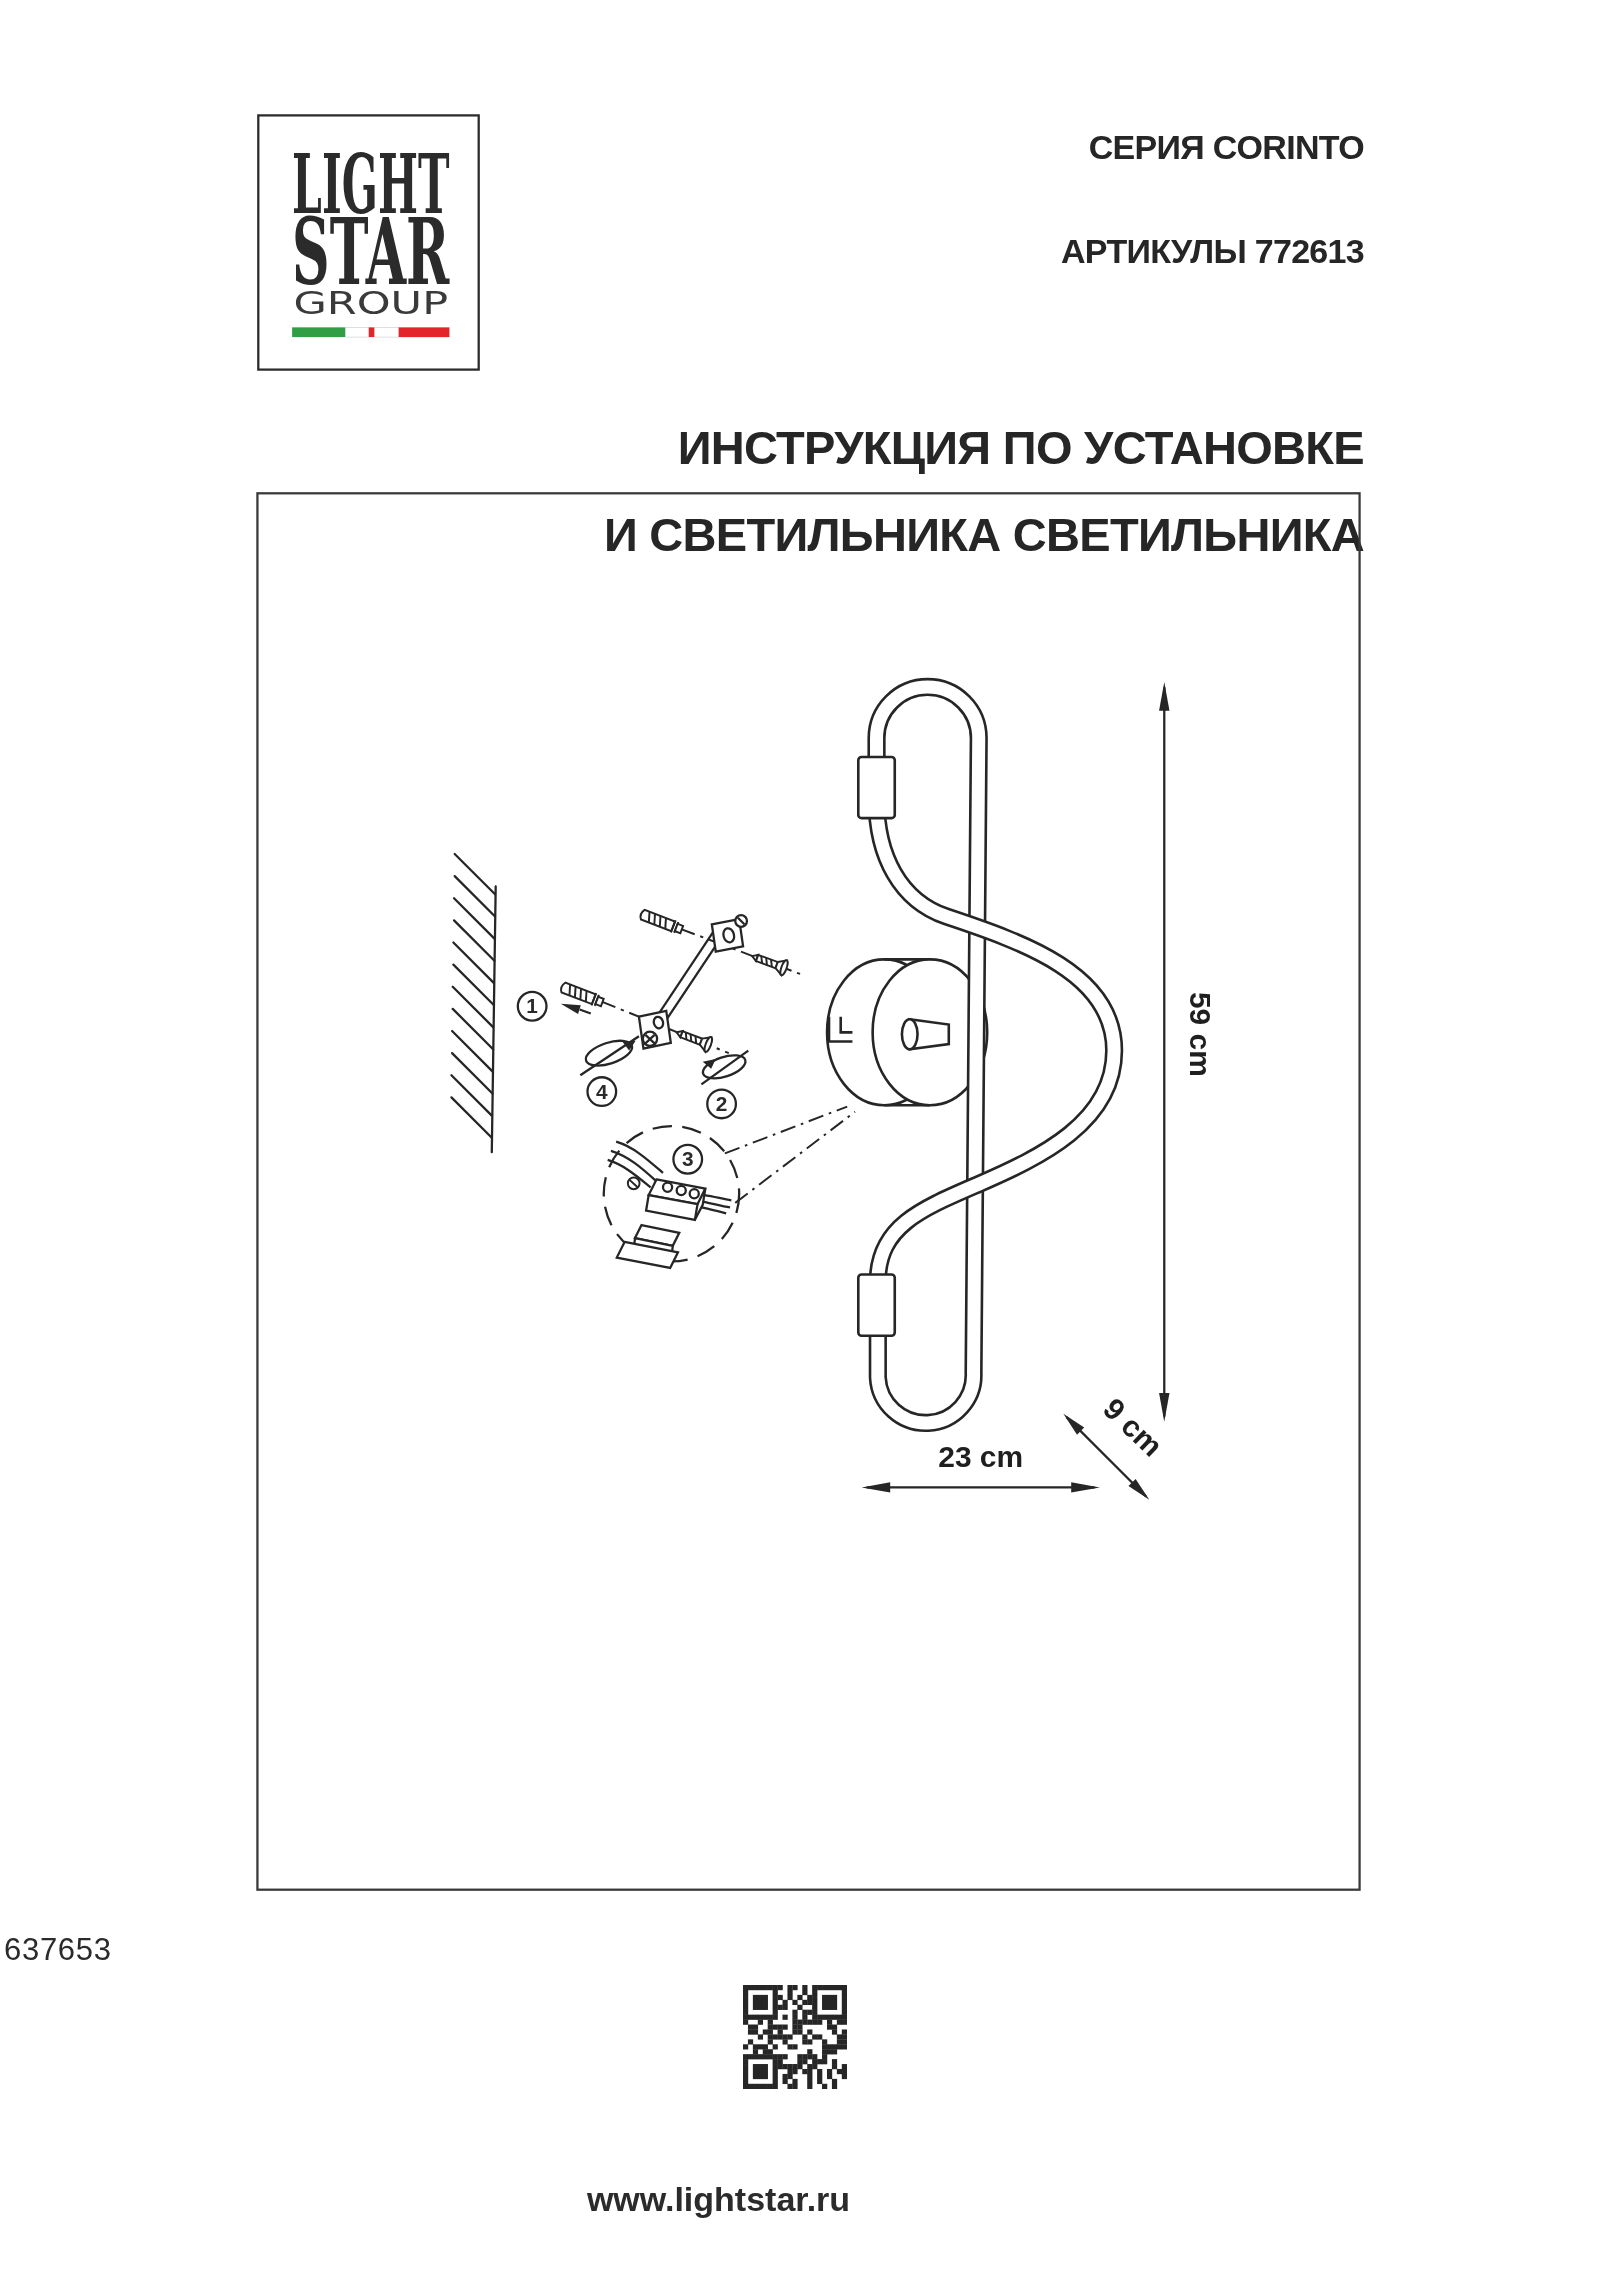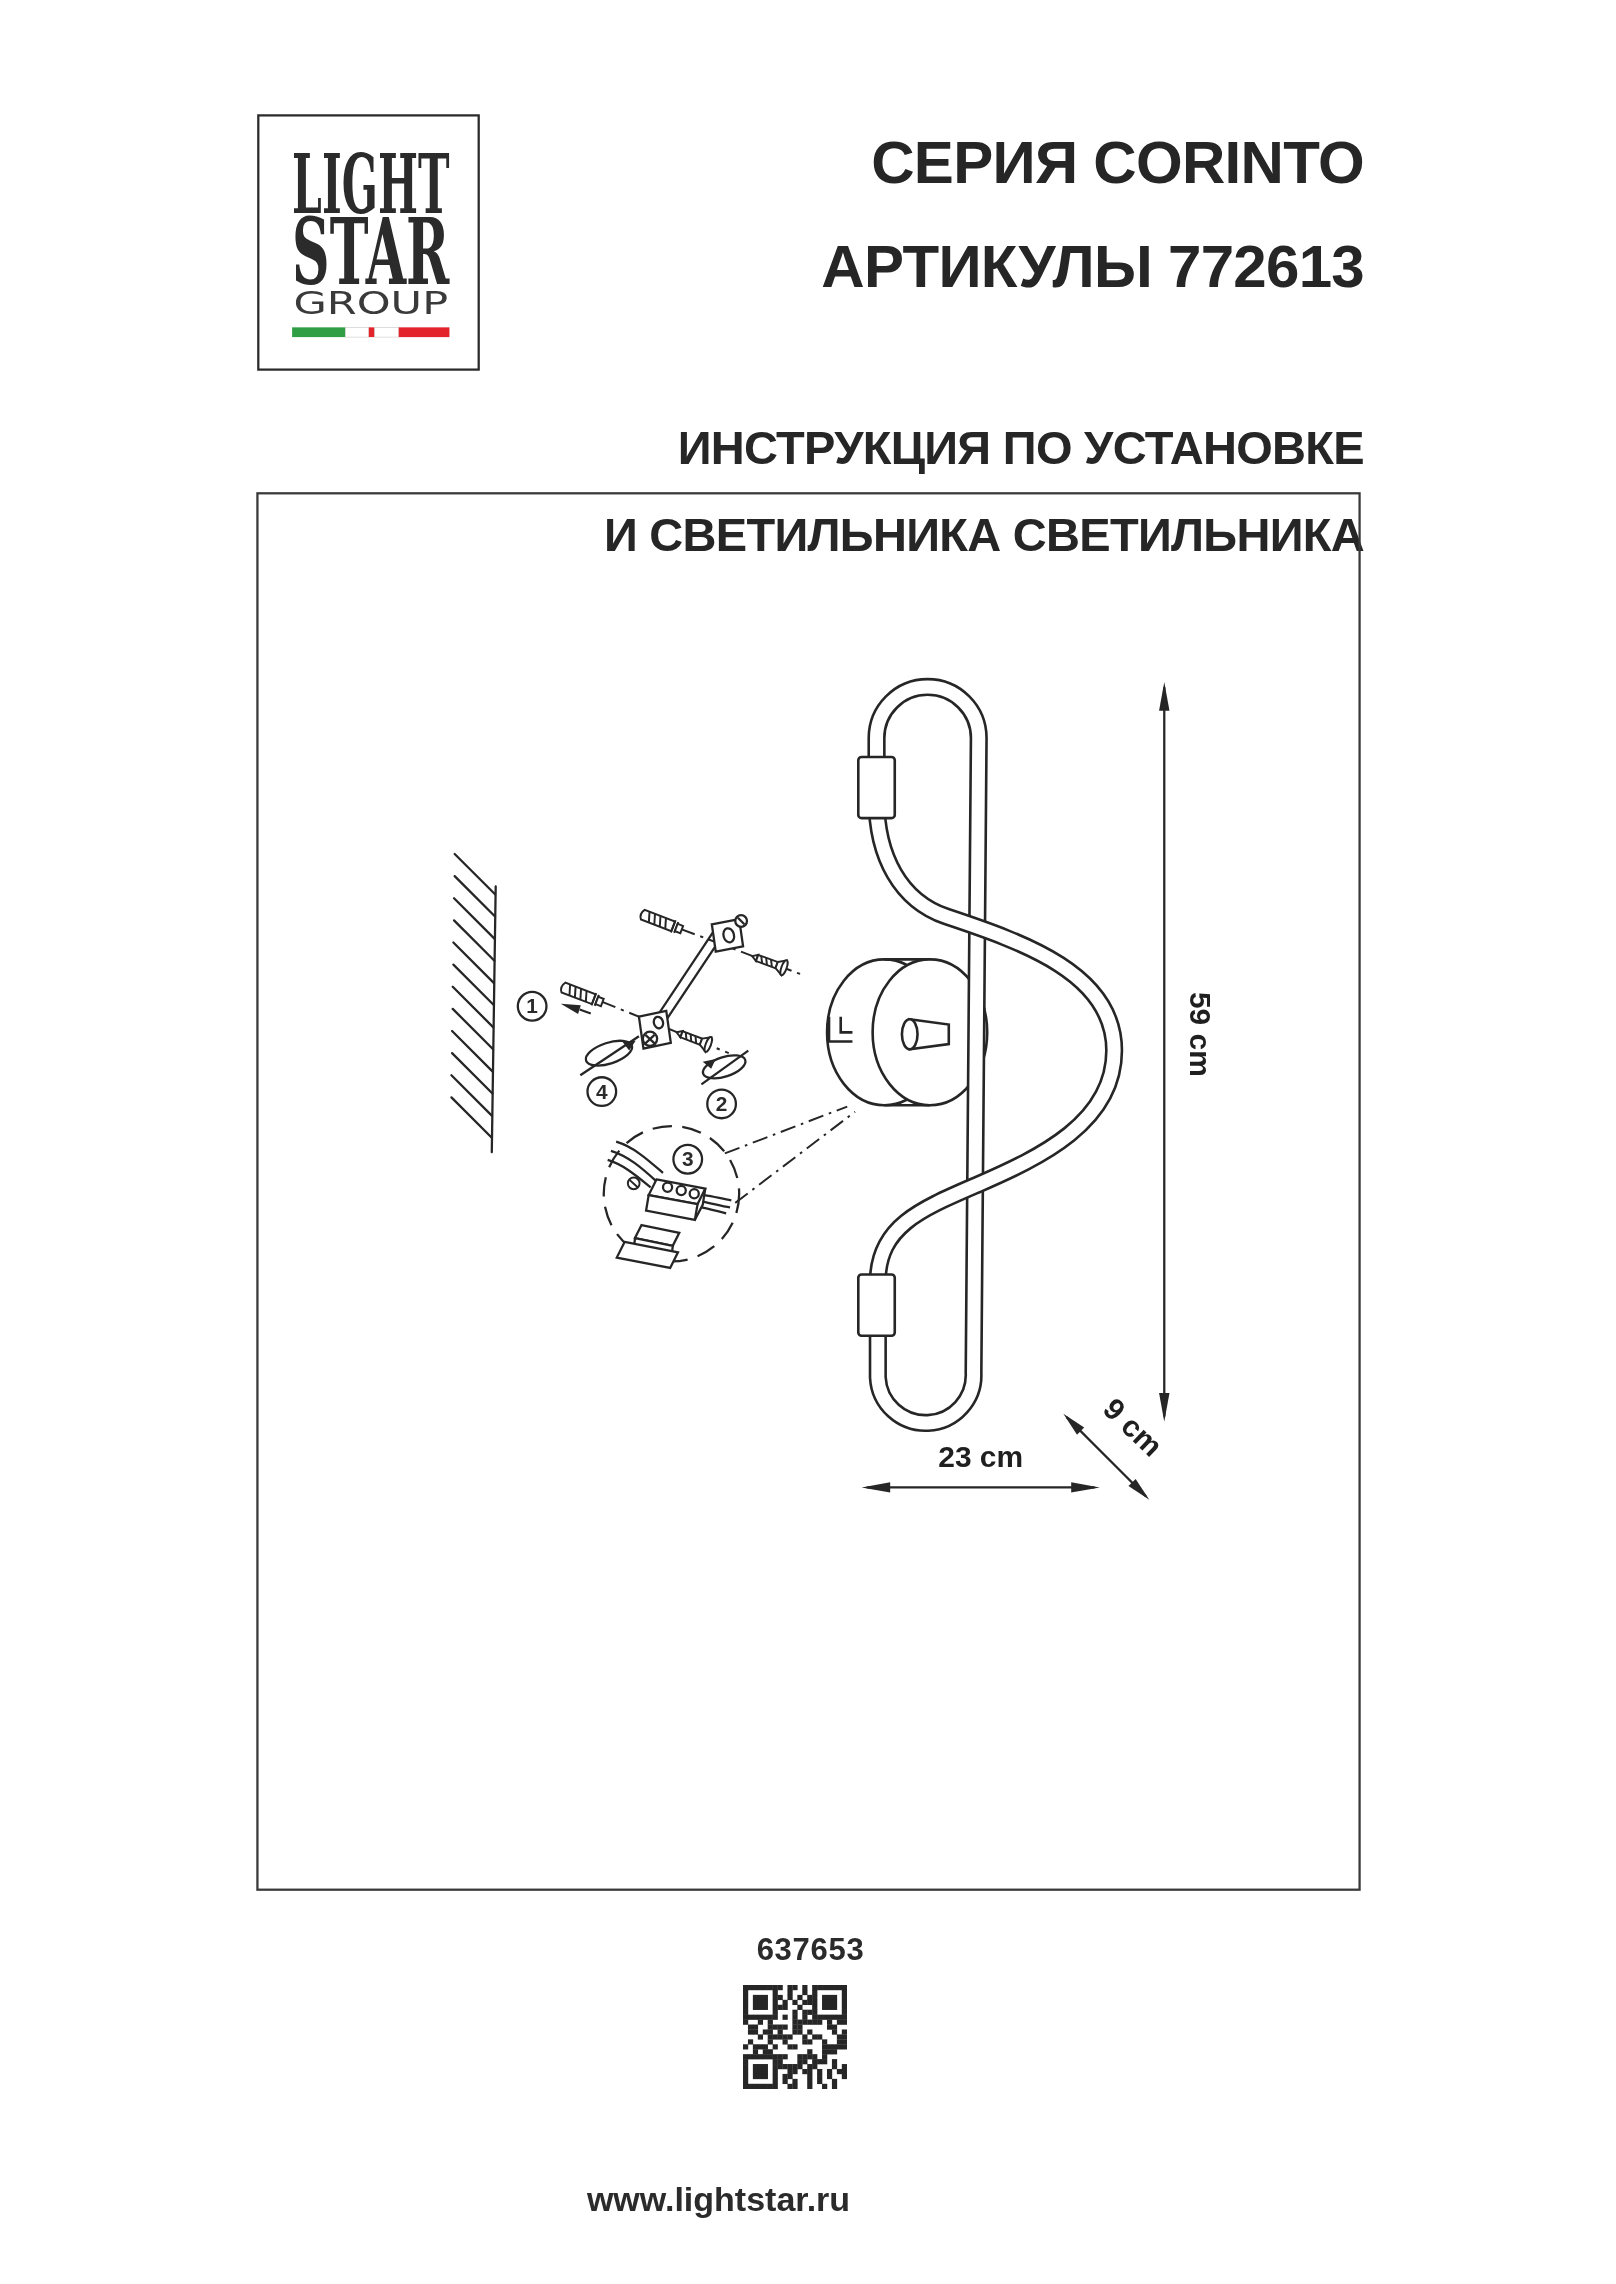--- a/index.html
+++ b/index.html
@@ -4,27 +4,27 @@
 <style>
   html,body{margin:0;padding:0;}
   body{
     width:1616px;height:2284px;position:relative;background:#ffffff;
     font-family:"Liberation Sans",sans-serif;color:#1f1f1f;overflow:hidden;
   }
   .hdr{
     position:absolute;right:252px;text-align:right;font-weight:bold;
     letter-spacing:-0.7px;white-space:nowrap;color:#262626;
   }
-  .hdr-sm{font-size:60px;}
+  .hdr-sm{font-size:34px;}
   .hdr-lg{font-size:47px;text-align:center;}
   #logo-svg{position:absolute;left:257px;top:114px;}
   #diagram-svg{position:absolute;left:256px;top:492px;}
   #article-code{
-    position:absolute;left:16px;top:1932px;width:1589px;text-align:center;
-    font-size:31px;font-weight:700;letter-spacing:0.7px;color:#2b2b2b;
+    position:absolute;left:4px;top:1932px;width:1589px;
+    font-size:31px;font-weight:400;letter-spacing:0.7px;color:#2b2b2b;
   }
   #qr-svg{position:absolute;left:743px;top:1985px;}
   #site{
     position:absolute;left:0;top:2180px;width:1437px;text-align:center;
     font-size:34px;font-weight:bold;color:#2b2b2b;
   }
   svg text{font-family:"Liberation Sans",sans-serif;}
   .logo-serif{font-family:"DejaVu Serif","Liberation Serif",serif;font-weight:bold;fill:#2b2b2b;}
   .logo-sans{font-family:"DejaVu Sans","Liberation Sans",sans-serif;fill:#3a3a3a;}
   .dim-label{font-size:46px;font-weight:600;fill:#1f1f1f;}

